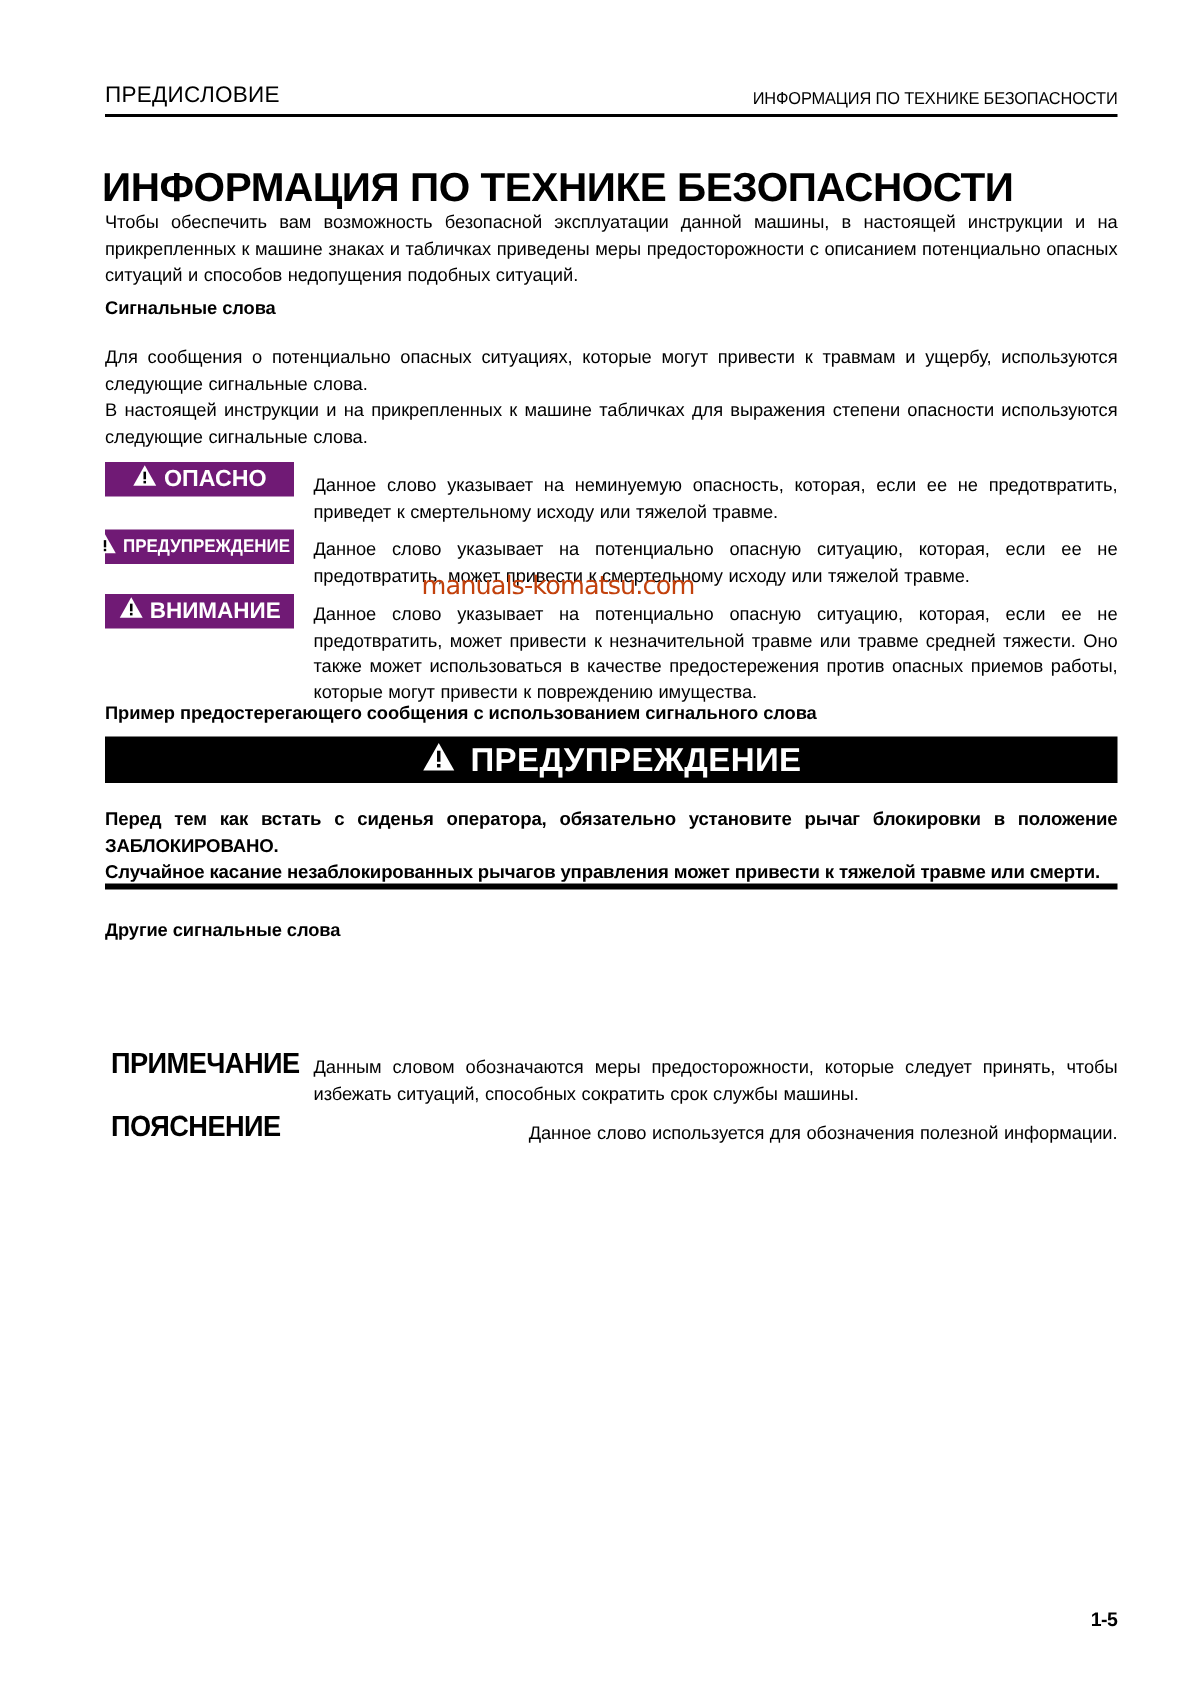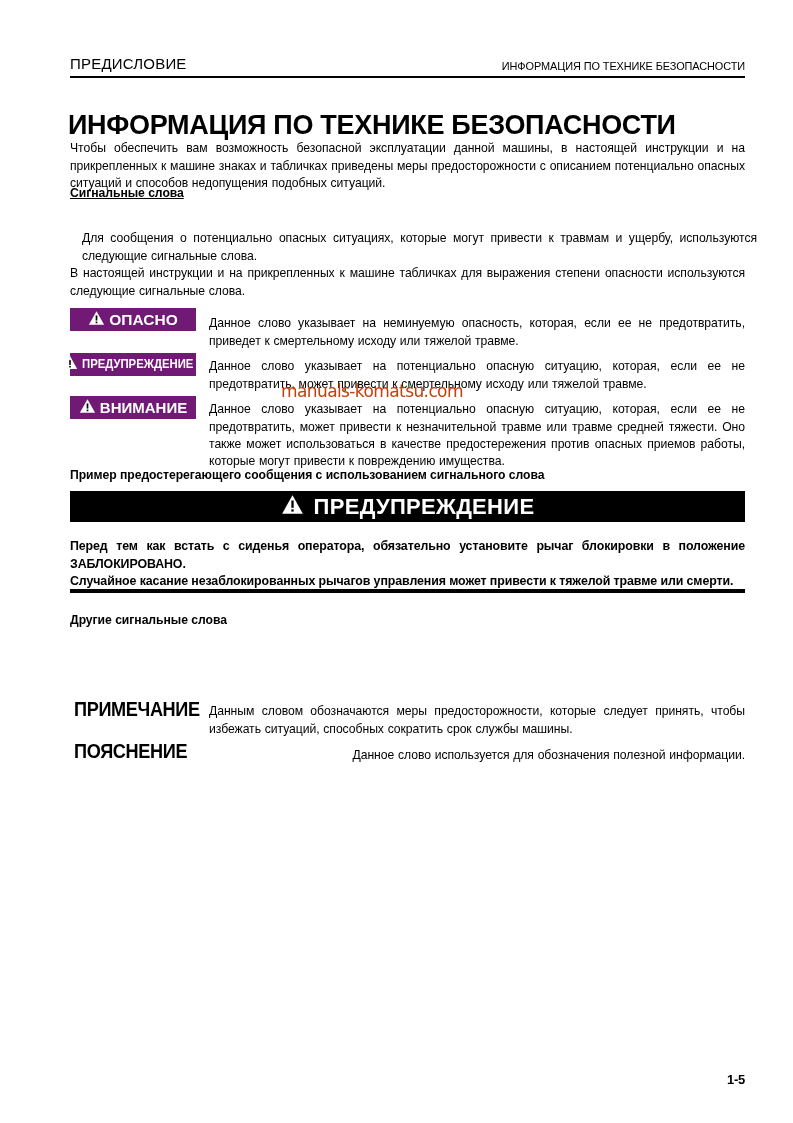--- a/index.html
+++ b/index.html
@@ -185,23 +185,23 @@
   <div class="header">
     <div class="header-left">ПРЕДИСЛОВИЕ</div>
     <div class="header-right">ИНФОРМАЦИЯ ПО ТЕХНИКЕ БЕЗОПАСНОСТИ</div>
   </div>
   <div class="header-rule"></div>
 
   <h1 class="doc-title">ИНФОРМАЦИЯ ПО ТЕХНИКЕ БЕЗОПАСНОСТИ</h1>
 
   <p class="para" style="left:70px; top:128px; width:675px;">Чтобы обеспечить вам возможность безопасной эксплуатации данной машины, в настоящей инструкции и на прикрепленных к машине знаках и табличках приведены меры предосторожности с описанием потенциально опасных ситуаций и способов недопущения подобных ситуаций.</p>
 
-  <div class="subhead" style="left:70px; top:186px;text-decoration:underline;">Сигнальные слова</div>
-
-  <p class="para" style="left:82px; top:218px; width:675px;">Для сообщения о потенциально опасных ситуациях, которые могут привести к травмам и ущербу, используются следующие сигнальные слова.</p>
+  <div class="subhead" style="left:70px; top:198px;">Сигнальные слова</div>
+
+  <p class="para" style="left:70px; top:218px; width:675px;">Для сообщения о потенциально опасных ситуациях, которые могут привести к травмам и ущербу, используются следующие сигнальные слова.</p>
 
   <p class="para" style="left:70px; top:253px; width:675px;">В настоящей инструкции и на прикрепленных к машине табличках для выражения степени опасности используются следующие сигнальные слова.</p>
 
   <div class="sigbox" style="left:70px; top:308px; width:126px; height:23px;">
     <span class="tri">
       <svg width="17" height="16" viewBox="0 0 20 18" aria-hidden="true">
         <polygon points="10,1 19,17 1,17" fill="#ffffff"></polygon>
         <rect x="9" y="6" width="2" height="6" fill="#000000"></rect>
         <rect x="9" y="13.2" width="2" height="2" fill="#000000"></rect>
       </svg>

